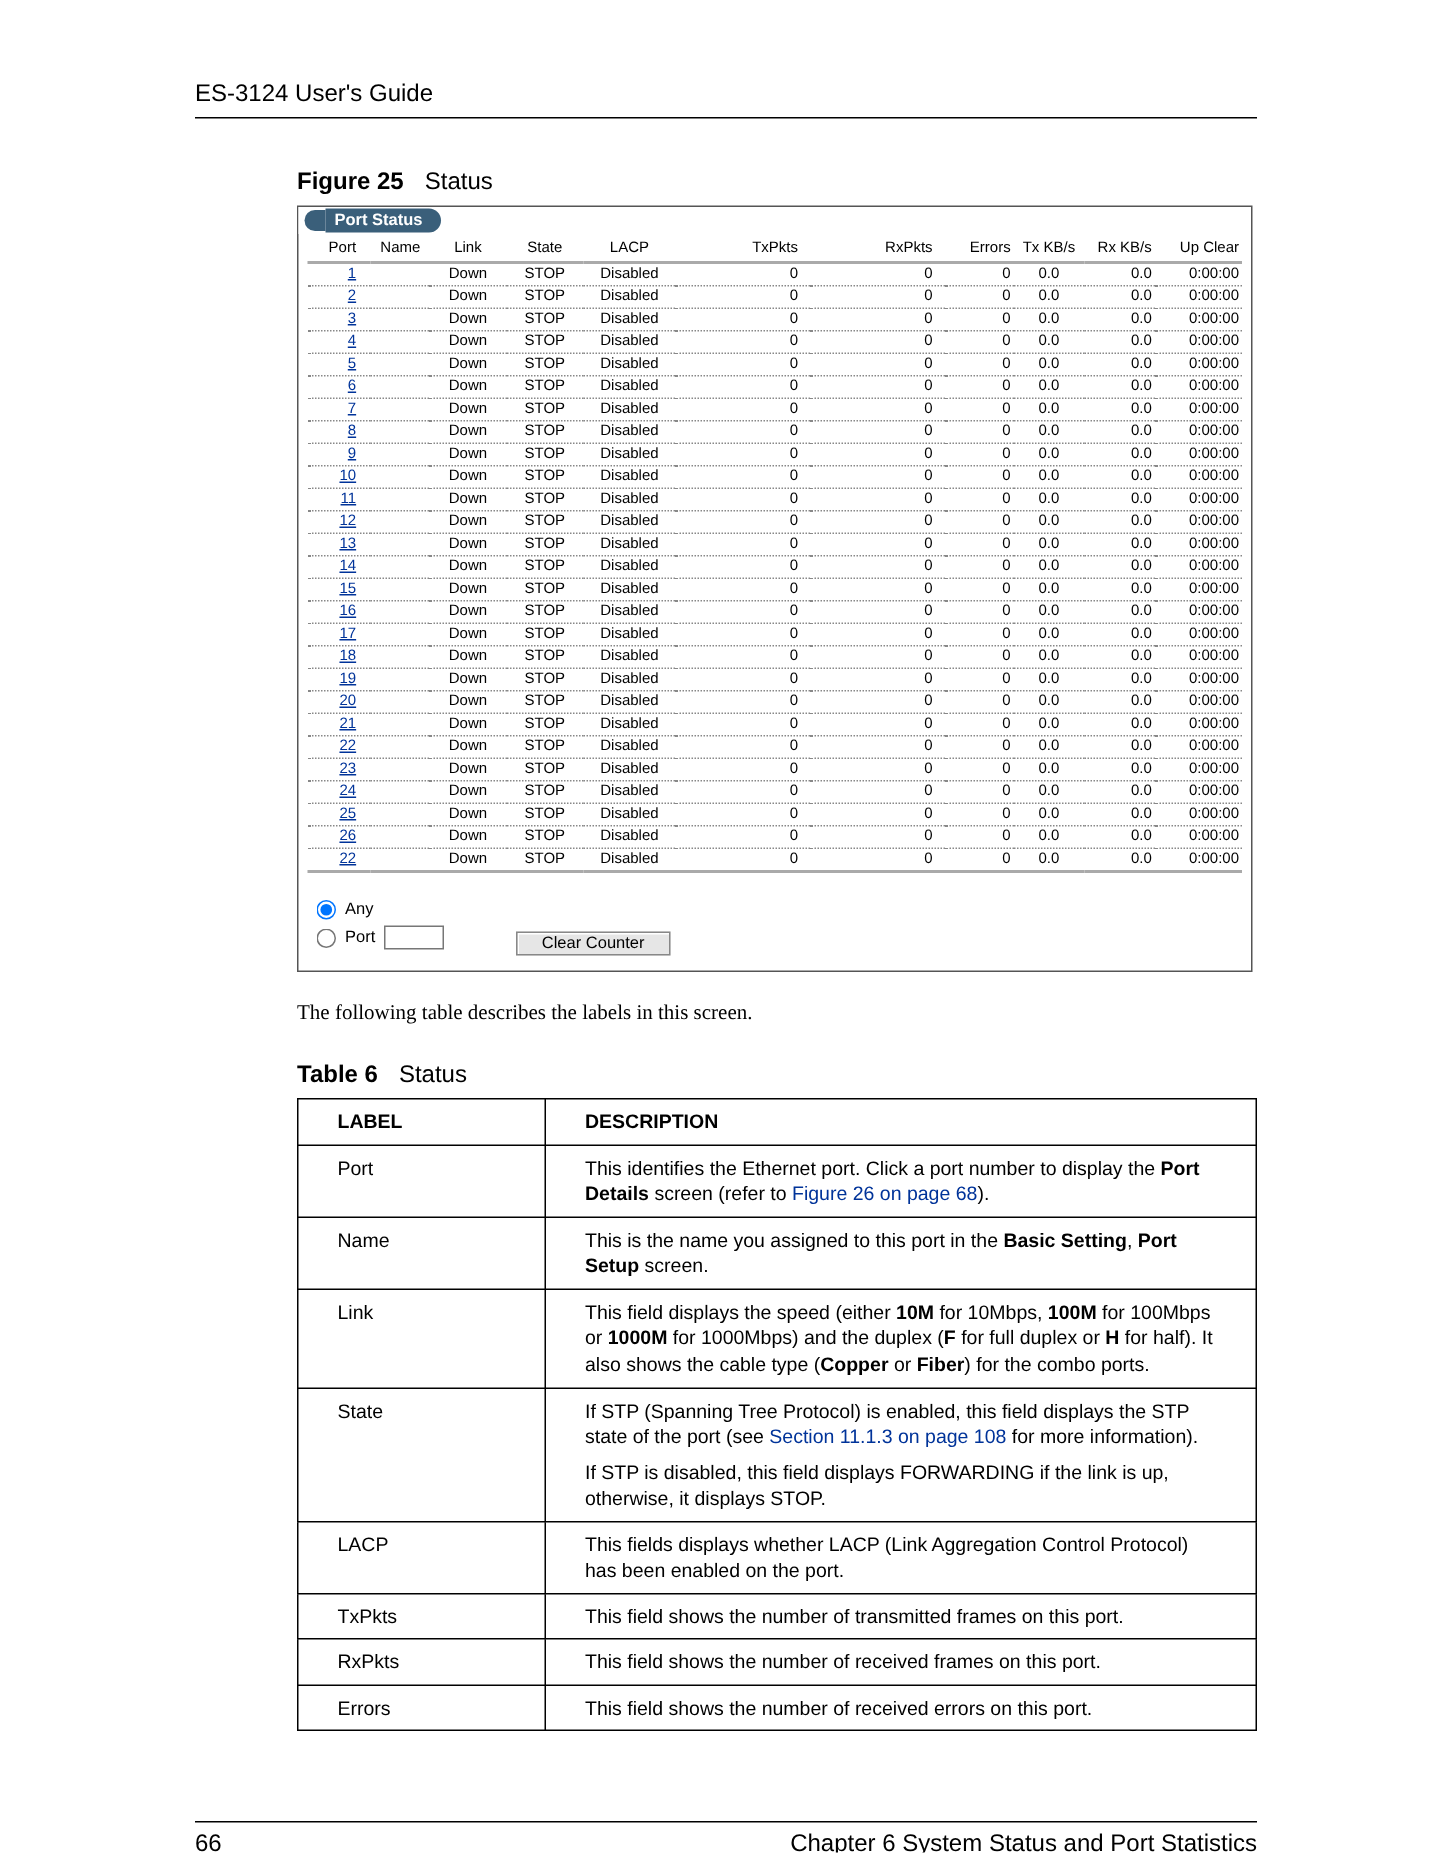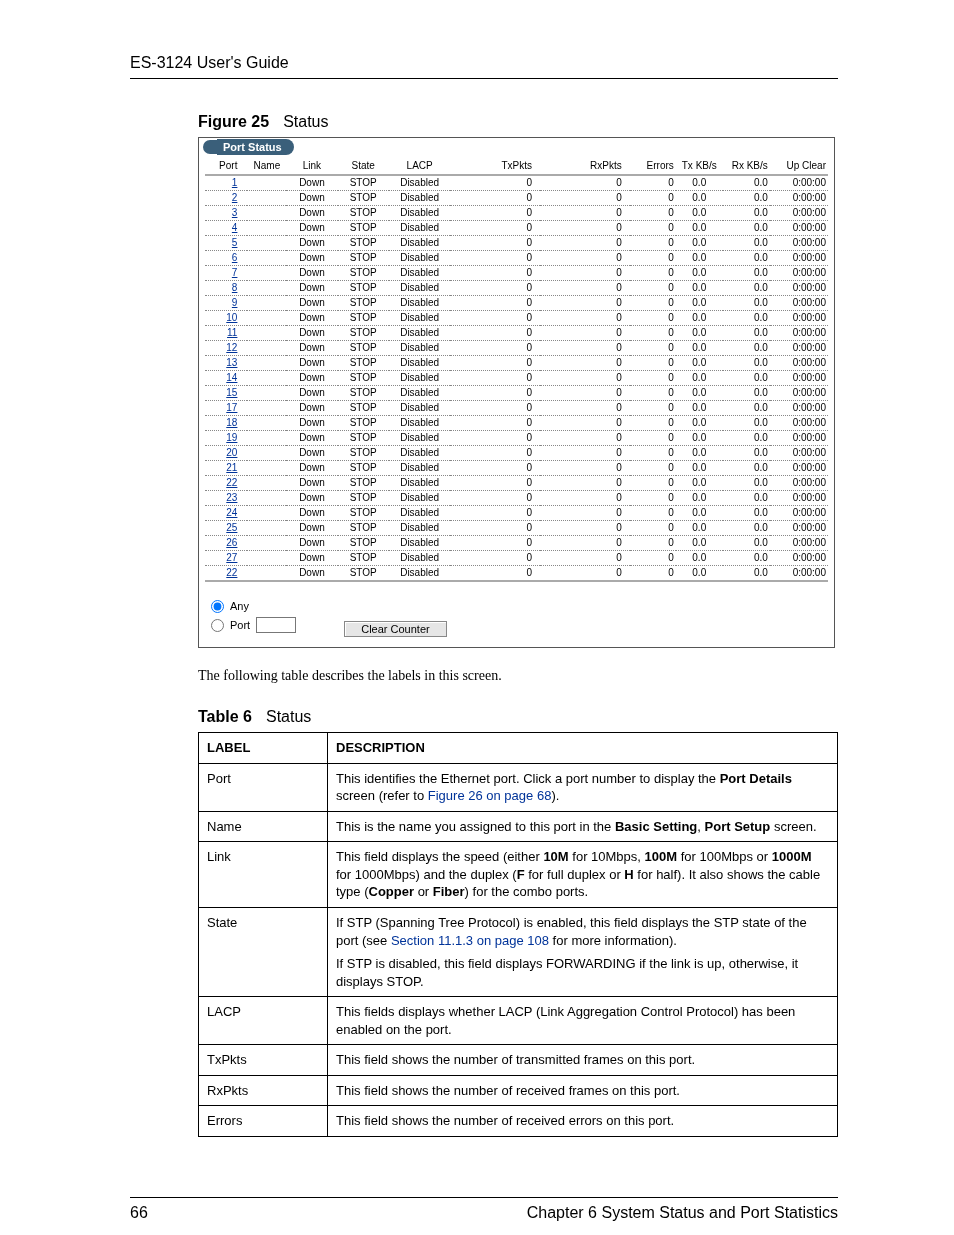--- a/index.html
+++ b/index.html
@@ -136,21 +136,21 @@
   .desc-wrap{
     margin-left:68px;
     width:640px;
   }
   .dt{width:100%;border-collapse:collapse;border:1.5px solid #000;}
   .dt th,.dt td{
     border:1px solid #000;
     font-size:13px;
     text-align:left;
     vertical-align:top;
-    padding:6px 8px;
+    padding:6px 26px;
     line-height:1.35;
   }
   .dt th{font-weight:bold;}
   .dt .col-label{width:112px;}
   .xref{color:var(--xref);}
   .bold{font-weight:bold;}
 
   
   .foot-rule{
     border:none;border-top:1.5px solid var(--rule);
@@ -385,20 +385,33 @@
               <td class="col-state">STOP</td>
               <td class="col-lacp">Disabled</td>
               <td class="col-tx">0</td>
               <td class="col-rx">0</td>
               <td class="col-err">0</td>
               <td class="col-txk">0.0</td>
               <td class="col-rxk">0.0</td>
               <td class="col-ut">0:00:00</td>
             </tr>
             <tr>
+              <td class="col-port"><a href="#">16</a></td>
+              <td class="col-name"></td>
+              <td class="col-link">Down</td>
+              <td class="col-state">STOP</td>
+              <td class="col-lacp">Disabled</td>
+              <td class="col-tx">0</td>
+              <td class="col-rx">0</td>
+              <td class="col-err">0</td>
+              <td class="col-txk">0.0</td>
+              <td class="col-rxk">0.0</td>
+              <td class="col-ut">0:00:00</td>
+            </tr>
+            <tr>
               <td class="col-port"><a href="#">17</a></td>
               <td class="col-name"></td>
               <td class="col-link">Down</td>
               <td class="col-state">STOP</td>
               <td class="col-lacp">Disabled</td>
               <td class="col-tx">0</td>
               <td class="col-rx">0</td>
               <td class="col-err">0</td>
               <td class="col-txk">0.0</td>
               <td class="col-rxk">0.0</td>
@@ -503,33 +516,20 @@
               <td class="col-lacp">Disabled</td>
               <td class="col-tx">0</td>
               <td class="col-rx">0</td>
               <td class="col-err">0</td>
               <td class="col-txk">0.0</td>
               <td class="col-rxk">0.0</td>
               <td class="col-ut">0:00:00</td>
             </tr>
             <tr>
               <td class="col-port"><a href="#">26</a></td>
-              <td class="col-name"></td>
-              <td class="col-link">Down</td>
-              <td class="col-state">STOP</td>
-              <td class="col-lacp">Disabled</td>
-              <td class="col-tx">0</td>
-              <td class="col-rx">0</td>
-              <td class="col-err">0</td>
-              <td class="col-txk">0.0</td>
-              <td class="col-rxk">0.0</td>
-              <td class="col-ut">0:00:00</td>
-            </tr>
-            <tr>
-              <td class="col-port"><a href="#">27</a></td>
               <td class="col-name"></td>
               <td class="col-link">Down</td>
               <td class="col-state">STOP</td>
               <td class="col-lacp">Disabled</td>
               <td class="col-tx">0</td>
               <td class="col-rx">0</td>
               <td class="col-err">0</td>
               <td class="col-txk">0.0</td>
               <td class="col-rxk">0.0</td>
               <td class="col-ut">0:00:00</td>

